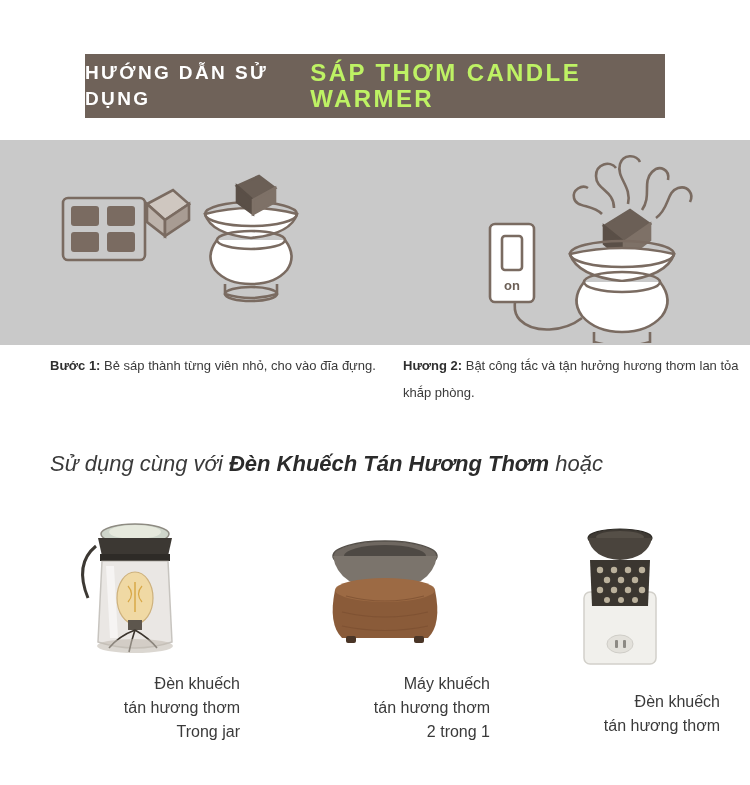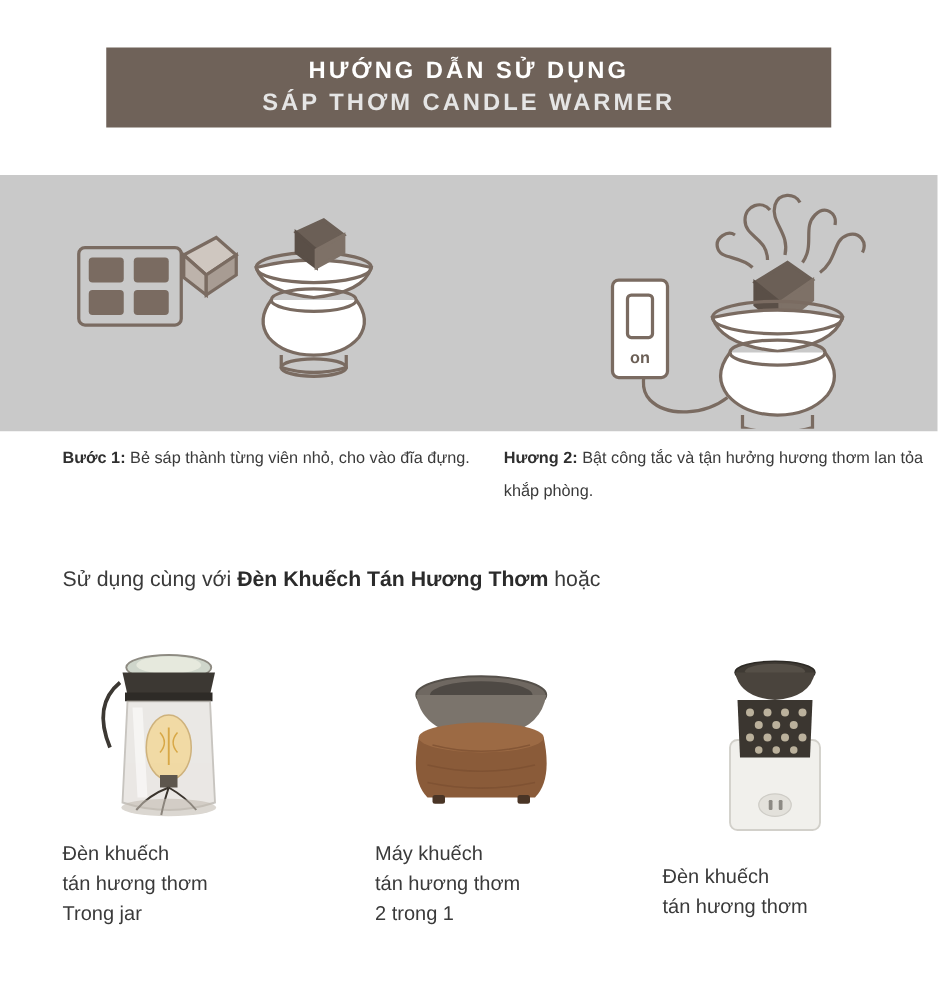--- a/index.html
+++ b/index.html
@@ -25,39 +25,38 @@
     position: absolute;
     left: 0;
     top: 0;
     width: 750px;
     height: 140px;
     background: #ffffff;
   }
   .header-box {
     position: absolute;
     left: 85px;
-    top: 38px;
+    top: 54px;
     width: 580px;
     height: 64px;
     background: #6f6259;
     display: flex;
-    flex-direction: column;
     align-items: center;
     justify-content: center;
   }
   .header-line1 {
     color: #ffffff;
     font-size: 19px;
     font-weight: bold;
     letter-spacing: 2.4px;
     line-height: 26px;
   }
   .header-line2 {
-    color: #e5e5e5;
-    font-size: 19px;
+    color: #bef264;
+    font-size: 24px;
     font-weight: bold;
     letter-spacing: 2.4px;
     line-height: 26px;
   }
 
   
   .gray-band {
     position: absolute;
     left: 0;
     top: 140px;
@@ -93,23 +92,24 @@
   .step.one { margin-left: 50px; }
   .step.two { margin-left: 8px; }
   .step b { font-weight: bold; color: #2f2f2f; }
 
   
   .usage {
     position: absolute;
     left: 50px;
     top: 450px;
     width: 660px;
-    font-size: 17px;
+    font-size: 22px;
     line-height: 27px;
     color: #3a3a3a;
+    font-style: italic;
   }
   .usage b { font-weight: bold; color: #2b2b2b; }
 
   
   .products {
     position: absolute;
     left: 0;
     top: 512px;
     width: 750px;
     height: 180px;
@@ -128,20 +128,21 @@
     left: 0;
     top: 672px;
     width: 750px;
     font-size: 16px;
     line-height: 24px;
     color: #3a3a3a;
   }
   .cap {
     position: absolute;
     width: 190px;
+    text-align: right;
   }
   .c1 { left: 50px; top: 0; }
   .c2 { left: 300px; top: 0; }
   .c3 { left: 530px; top: 18px; }
 
   svg { display: block; }
 </style>
 </head>
 <body>
 

